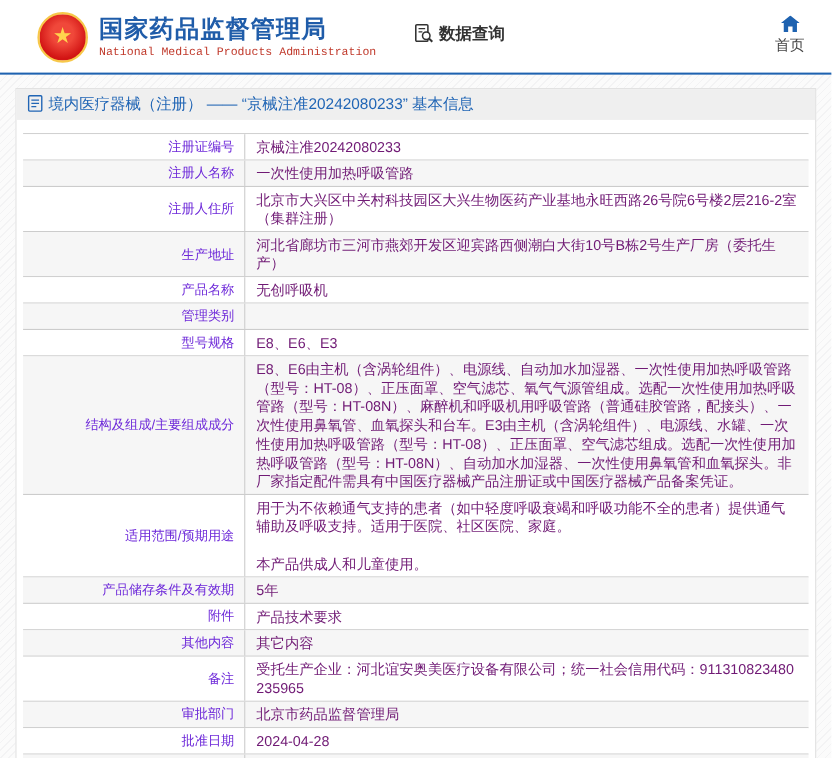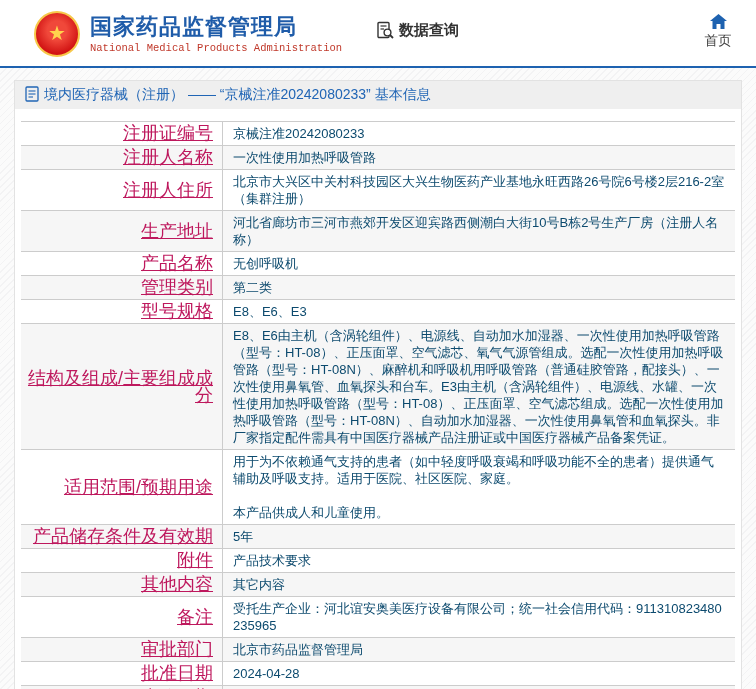--- a/index.html
+++ b/index.html
@@ -33,23 +33,23 @@
 
   .breadcrumb { background:#efefef; padding:5px 10px; display:flex; align-items:flex-start;
                 color:#2065b5; font-size:14px; }
   .breadcrumb svg { margin-right:5px; flex-shrink:0; }
 
   .table-wrap { padding:12px 6px 12px 6px; }
   .info-table { border-top:1px solid #ccc; }
   .row { display:flex; border-bottom:1px solid #ccc; background:#fff; }
   .row.alt { background:#f6f6f6; }
   .cell-label { width:202px; flex-shrink:0; text-align:right; padding:3px 9px 3px 4px;
-                color:#be185d; font-size:18px; line-height:17px; border-right:1px solid #ccc;
-                display:flex; align-items:center; justify-content:flex-end;text-decoration:underline; }
-  .cell-value { flex:1; padding:3px 10px; color:#0c4a6e; font-size:13px; line-height:17px;
+                color:#6d28d9; font-size:12px; line-height:17px; border-right:1px solid #ccc;
+                display:flex; align-items:center; justify-content:flex-end; }
+  .cell-value { flex:1; padding:3px 10px; color:#701a75; font-size:13px; line-height:17px;
                 display:flex; flex-direction:column; justify-content:center; word-break:break-all; }
   .para2 { margin-top:17px; }
 </style>
 </head>
 <body>
 
 <div class="header">
   <div class="logo-group">
     <div class="emblem">
       <span class="star">★</span>
@@ -109,31 +109,30 @@
           <div class="cell-value">一次性使用加热呼吸管路</div>
         </div>
 
         <div class="row">
           <div class="cell-label">注册人住所</div>
           <div class="cell-value">北京市大兴区中关村科技园区大兴生物医药产业基地永旺西路26号院6号楼2层216-2室（集群注册）</div>
         </div>
 
         <div class="row alt">
           <div class="cell-label">生产地址</div>
-          <div class="cell-value">河北省廊坊市三河市燕郊开发区迎宾路西侧潮白大街10号B栋2号生产厂房（注册人名称）</div>
+          <div class="cell-value">河北省廊坊市三河市燕郊开发区迎宾路西侧潮白大街10号B栋2号生产厂房（委托生产）</div>
         </div>
 
         <div class="row">
           <div class="cell-label">产品名称</div>
           <div class="cell-value">无创呼吸机</div>
         </div>
 
         <div class="row alt">
           <div class="cell-label">管理类别</div>
-          <div class="cell-value">第二类</div>
         </div>
 
         <div class="row">
           <div class="cell-label">型号规格</div>
           <div class="cell-value">E8、E6、E3</div>
         </div>
 
         <div class="row alt">
           <div class="cell-label">结构及组成/主要组成成分</div>
           <div class="cell-value">E8、E6由主机（含涡轮组件）、电源线、自动加水加湿器、一次性使用加热呼吸管路（型号：HT-08）、正压面罩、空气滤芯、氧气气源管组成。选配一次性使用加热呼吸管路（型号：HT-08N）、麻醉机和呼吸机用呼吸管路（普通硅胶管路，配接头）、一次性使用鼻氧管、血氧探头和台车。E3由主机（含涡轮组件）、电源线、水罐、一次性使用加热呼吸管路（型号：HT-08）、正压面罩、空气滤芯组成。选配一次性使用加热呼吸管路（型号：HT-08N）、自动加水加湿器、一次性使用鼻氧管和血氧探头。非厂家指定配件需具有中国医疗器械产品注册证或中国医疗器械产品备案凭证。</div>

